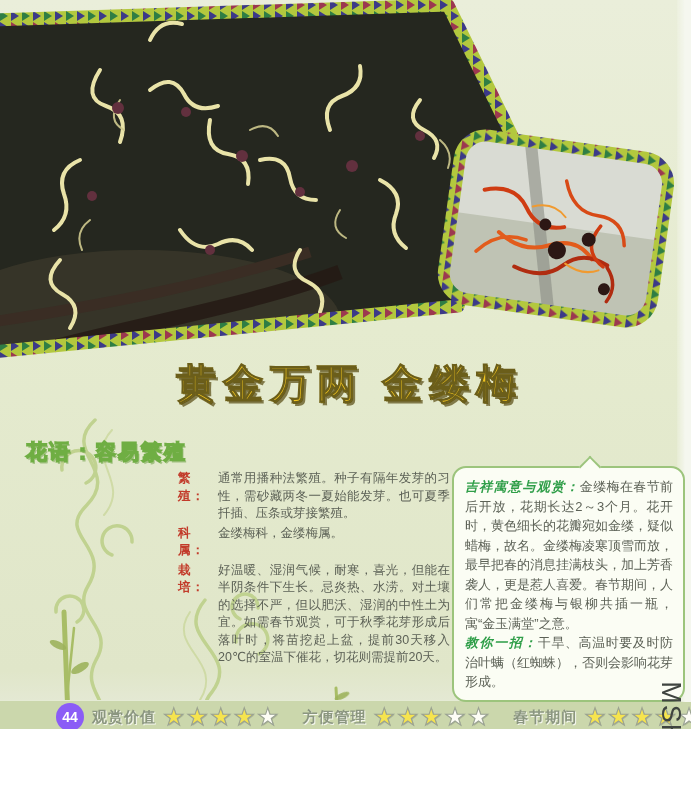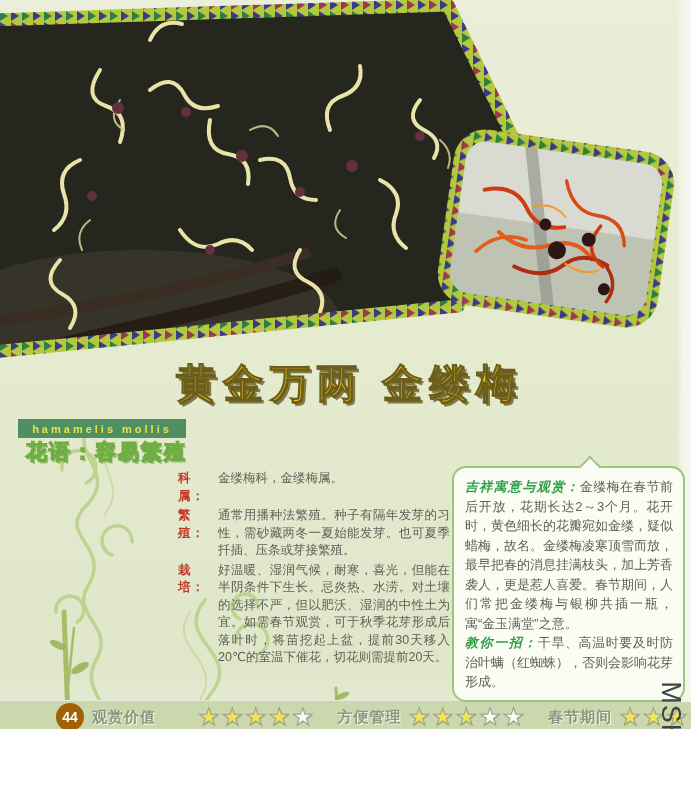--- a/index.html
+++ b/index.html
@@ -61,36 +61,36 @@
 
   
   .band{
     position:absolute;left:0;top:700px;width:691px;height:32px;z-index:3;
     background:#cbd7ac;
     border-top:1px solid rgba(255,255,255,.5);border-bottom:1px solid rgba(255,255,255,.45);
     display:flex;align-items:center;
   }
   .page-number{
     position:absolute;left:56px;top:2px;width:28px;height:28px;border-radius:50%;
-    background:#a16207;color:#fff;font-weight:bold;font-size:14px;
+    background:#8b5cf6;color:#fff;font-weight:bold;font-size:14px;
     display:flex;align-items:center;justify-content:center;
   }
   .rating-group{display:flex;align-items:center;}
   .rating-label{
     font-size:15px;font-weight:bold;color:#8b9680;letter-spacing:1px;
     text-shadow:1px 1px 0 rgba(255,255,255,.8);margin-right:7px;white-space:nowrap;
   }
   .stars{display:flex;align-items:center;}
   .star{
     font-size:24px;line-height:24px;margin-right:2px;color:#fdfdf6;
     -webkit-text-stroke:1.1px #9aa292;
     text-shadow:1px 1px 0 rgba(120,130,110,.35);
   }
   .star.filled{color:#f6e44e;}
-  .rg1{margin-left:92px;gap:35px;} .rg2{margin-left:22px;text-align:right;} .rg3{margin-left:22px;}
+  .rg1{margin-left:92px;} .rg2{margin-left:22px;text-align:right;} .rg3{margin-left:22px;}
 
   
   .edge-right{
     position:absolute;right:0;top:0;width:14px;height:702px;z-index:4;
     background:linear-gradient(90deg,rgba(246,248,240,.2),#f5f7ef 60%);
   }
   .edge-bottom{
     position:absolute;left:0;top:744px;width:691px;height:42px;z-index:4;
     background:linear-gradient(180deg,#edefe4 0%,#fbfbf9 55%,#ffffff 100%);
   }
@@ -214,31 +214,30 @@
             <circle cx="590" cy="235" r="7"></circle>
           <circle cx="545" cy="226" r="6"></circle>
             <circle cx="612" cy="282" r="6"></circle>
         </g>
       </g>
       <rect x="451" y="146" width="210" height="165" rx="26" fill="none" stroke="url(#chev)" stroke-width="12"></rect>
     </g>
   </svg>
 
   <div class="main-title">黄金万两 金缕梅</div>
-  <div class="latin-banner">hamamelis mollis</div>
   <div class="flower-language">花语：容易繁殖</div>
 
   <div class="info-block">
+    <div class="info-row">
+      <span class="info-label">繁殖：</span>
+      <div class="info-text">通常用播种法繁殖。种子有隔年发芽的习性，需砂藏两冬一夏始能发芽。也可夏季扦插、压条或芽接繁殖。</div>
+    </div>
     <div class="info-row">
       <span class="info-label">科属：</span>
       <div class="info-text">金缕梅科，金缕梅属。</div>
-    </div>
-    <div class="info-row">
-      <span class="info-label">繁殖：</span>
-      <div class="info-text">通常用播种法繁殖。种子有隔年发芽的习性，需砂藏两冬一夏始能发芽。也可夏季扦插、压条或芽接繁殖。</div>
     </div>
     <div class="info-row">
       <span class="info-label">栽培：</span>
       <div class="info-text">好温暖、湿润气候，耐寒，喜光，但能在半阴条件下生长。忌炎热、水涝。对土壤的选择不严，但以肥沃、湿润的中性土为宜。如需春节观赏，可于秋季花芽形成后落叶时，将苗挖起上盆，提前30天移入20℃的室温下催花，切花则需提前20天。</div>
     </div>
   </div>
 
   <div class="tip-box">
     <div class="tip-notch"></div>
     <p><span class="tip-title">吉祥寓意与观赏：</span><span>金缕梅在春节前后开放，花期长达2～3个月。花开时，黄色细长的花瓣宛如金缕，疑似蜡梅，故名。金缕梅凌寒顶雪而放，最早把春的消息挂满枝头，加上芳香袭人，更是惹人喜爱。春节期间，人们常把金缕梅与银柳共插一瓶，寓“金玉满堂”之意。</span></p>

